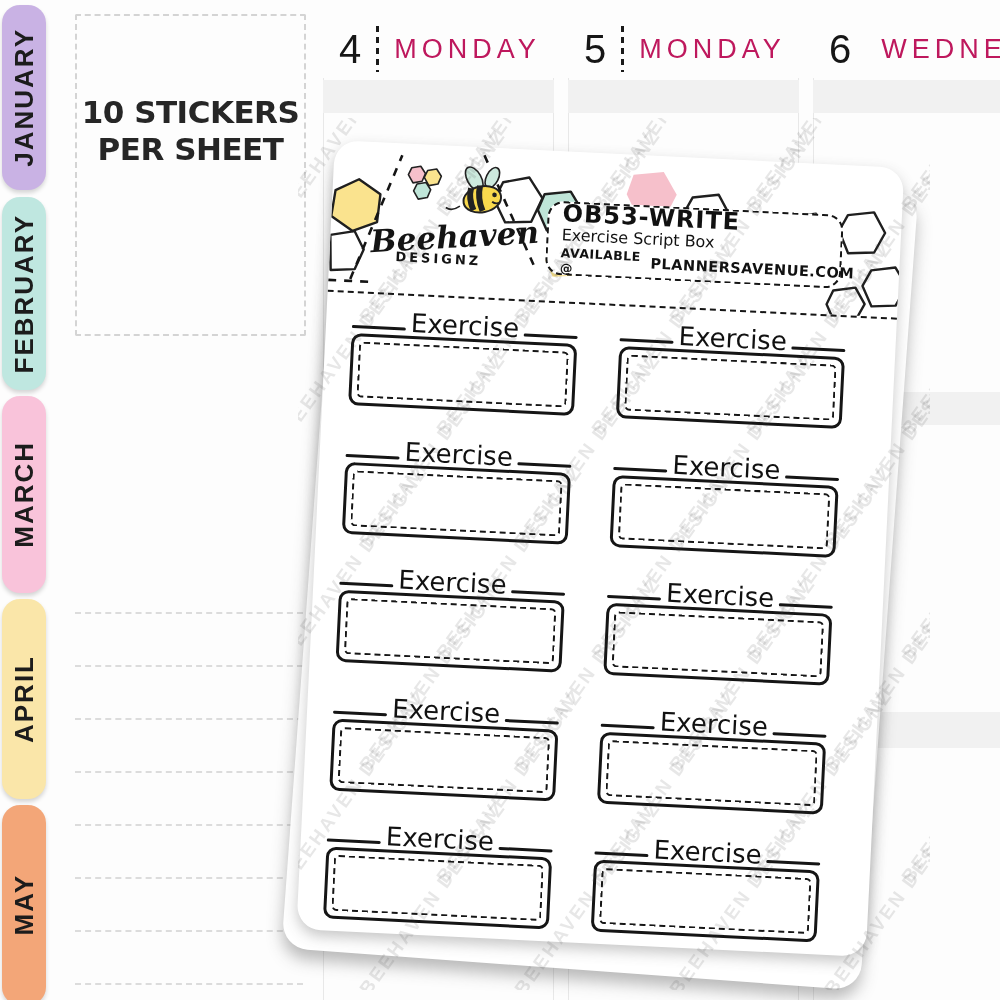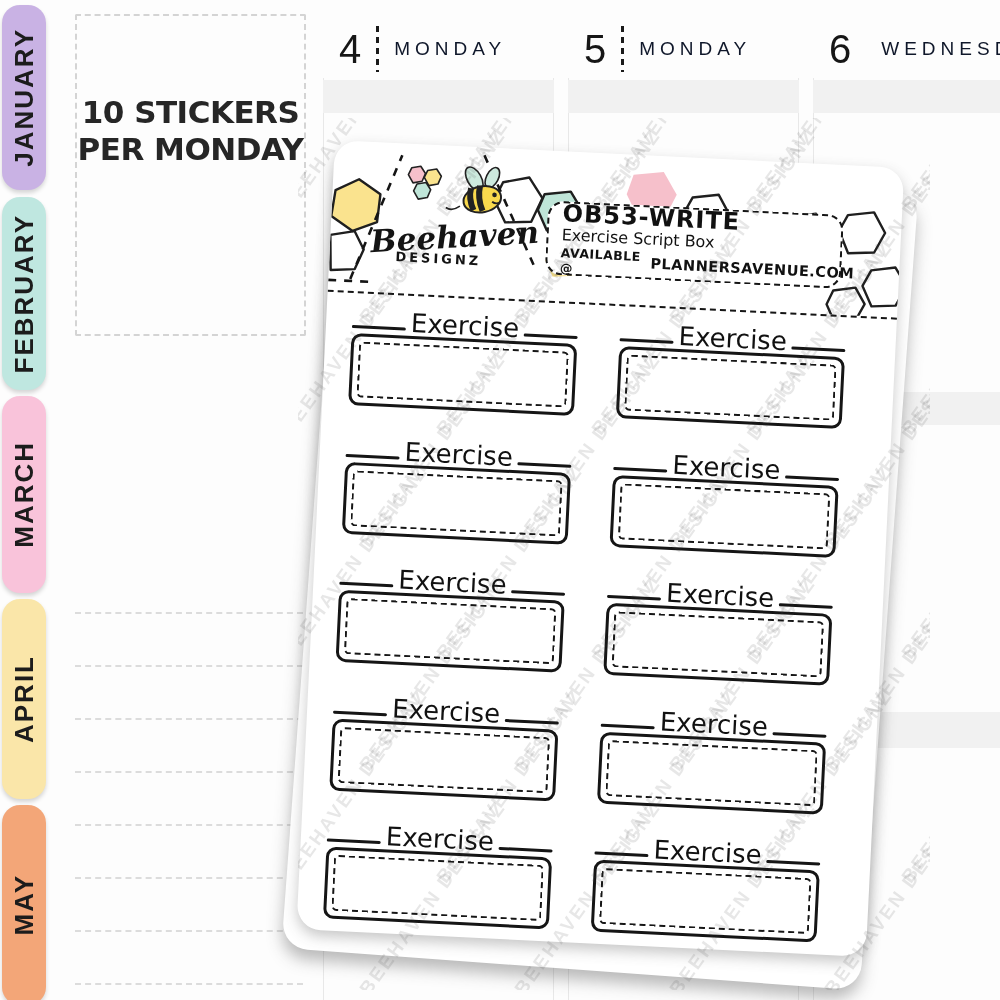--- a/index.html
+++ b/index.html
@@ -27,21 +27,21 @@
   }
   .notes-box .big{
     font-family:"DejaVu Sans",sans-serif;font-weight:800;font-size:31px;
     line-height:1.2;letter-spacing:-0.5px;color:#262626;white-space:nowrap;
   }
   .ruled-line{position:absolute;left:75px;width:228px;border-top:2px dashed #dcdcdc;}
   .day-col{position:absolute;top:0;height:1000px;width:231px;}
   .day-head{display:flex;align-items:center;padding:26px 0 0 16px;gap:15px;}
   .day-num{font-size:40px;font-weight:500;color:#161616;}
   .day-div{width:3px;height:46px;background:repeating-linear-gradient(to bottom,#1a1a1a 0 6px,transparent 6px 11px);}
-  .day-name{font-size:19px;font-weight:500;letter-spacing:5px;color:#0f172a;white-space:nowrap;}
+  .day-name{font-size:27px;font-weight:500;letter-spacing:5px;color:#be185d;white-space:nowrap;}
   .col-lines{position:absolute;left:0;right:0;top:78px;bottom:0;border-left:1px solid #e8e8e8;border-right:1px solid #e8e8e8;}
   .band{position:absolute;left:0;right:0;background:#f1f1f1;}
   .band.b1{top:80px;height:33px;}
   .band.b2{top:392px;height:33px;}
   .band.b3{top:712px;height:36px;}
   
   .sheet{position:absolute;background:#ffffff;}
   #back-sheet{
     left:340px;top:150px;width:580px;height:800px;border-radius:26px;
     transform:rotate(4.2deg);transform-origin:top left;z-index:2;
@@ -115,21 +115,21 @@
     </div>
   <div class="tab" style="top: 599px; height: 200px; background: rgb(250, 230, 169);">
       <span>APRIL</span>
     </div>
   <div class="tab" style="top: 805px; height: 200px; background: rgb(243, 166, 120);">
       <span>MAY</span>
     </div>
 
   <div class="notes-box">
     <div class="big">10 STICKERS</div>
-    <div class="big">PER MONDAY</div>
+    <div class="big">PER SHEET</div>
   </div>
   <div class="ruled-line" style="top:612px;"></div>
   <div class="ruled-line" style="top:665px;"></div>
   <div class="ruled-line" style="top:718px;"></div>
   <div class="ruled-line" style="top:771px;"></div>
   <div class="ruled-line" style="top:824px;"></div>
   <div class="ruled-line" style="top:877px;"></div>
   <div class="ruled-line" style="top:930px;"></div>
   <div class="ruled-line" style="top:983px;"></div>
 

